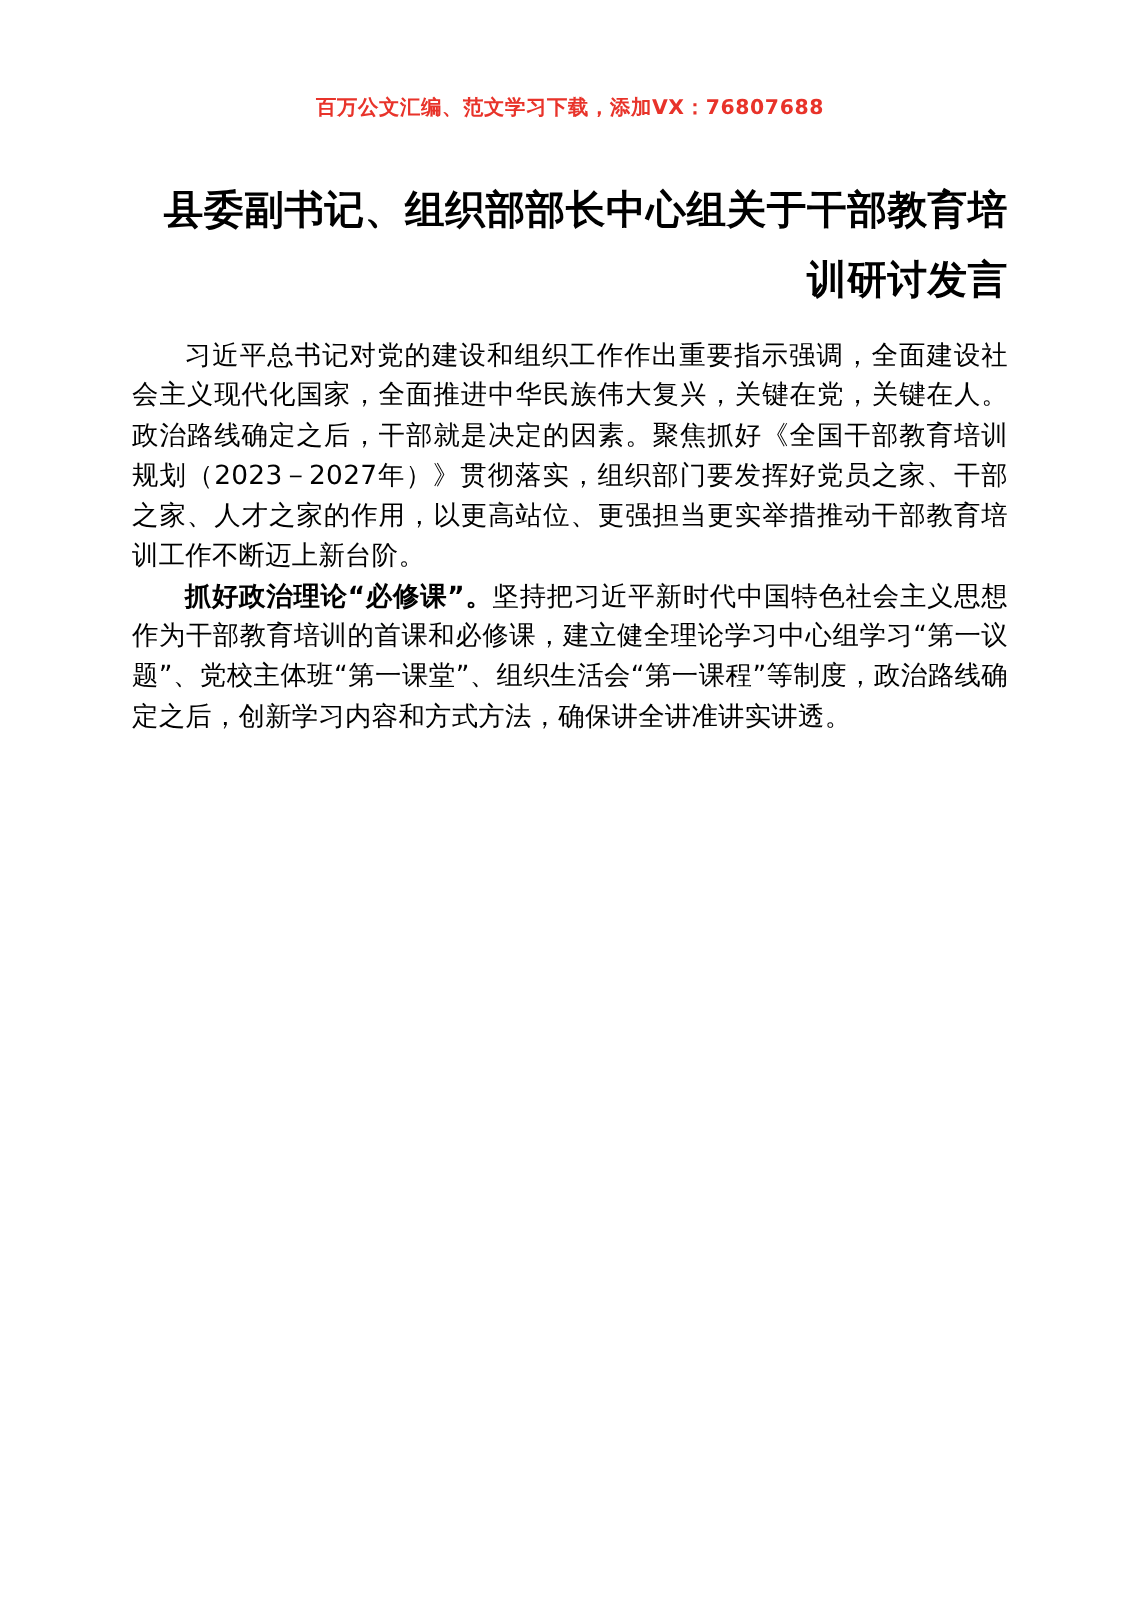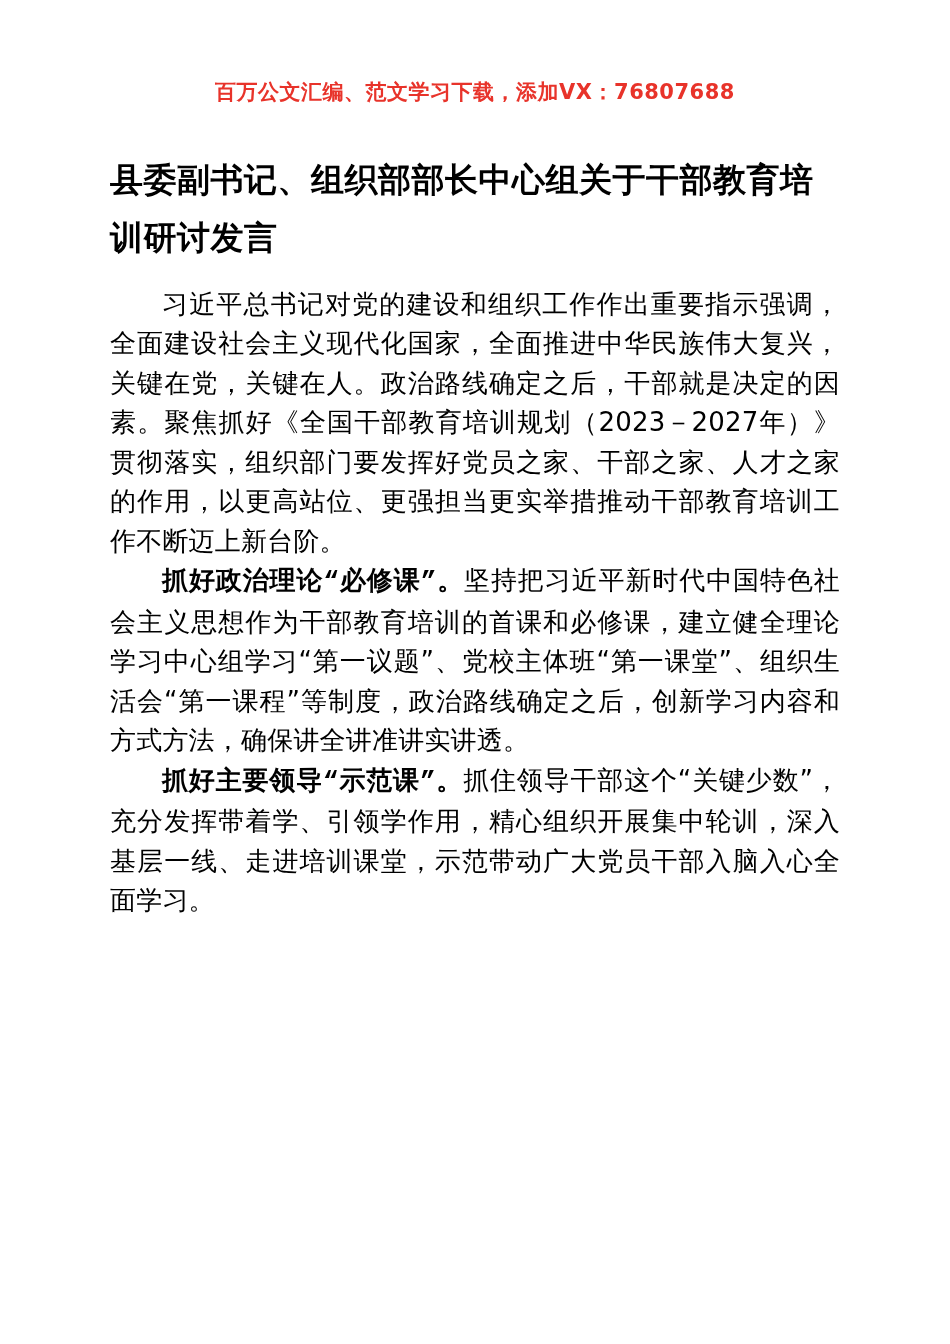--- a/index.html
+++ b/index.html
@@ -17,51 +17,50 @@
   .page {
     position: relative;
     width: 950px;
     height: 1344px;
     box-sizing: border-box;
     padding: 0 110px;
   }
   .watermark {
     text-align: center;
     color: #e8332a;
-    font-size: 21px;
+    font-size: 17px;
     font-weight: 700;
     letter-spacing: 0.5px;
     padding-top: 80px;
     line-height: 1.2;
     white-space: nowrap;
   }
   .doc-title {
-    text-align: left;
+    text-align: right;
     font-size: 33px;
     font-weight: 700;
     line-height: 1.75;
     letter-spacing: 0.5px;
     margin-top: 46px;
     margin-bottom: 18px;
     color: #000;
   }
   .body-text {
-    font-size: 26px;
+    font-size: 22px;
     line-height: 1.52;
     text-align: justify;
     text-justify: inter-ideograph;
     letter-spacing: 0.2px;
     margin: 0;
   }
   .indent {
     text-indent: 2em;
   }
   .bold-lead {
     font-weight: 700;
-    font-family: Liberation Mono, monospace;
   }
   .para {
     margin: 0;
   }
 </style>
 </head>
 <body>
 
 <div class="page">
 
@@ -71,16 +70,15 @@
 
   <div class="body-text">
 
     <p class="para indent">习近平总书记对党的建设和组织工作作出重要指示强调，全面建设社会主义现代化国家，全面推进中华民族伟大复兴，关键在党，关键在人。政治路线确定之后，干部就是决定的因素。聚焦抓好《全国干部教育培训规划（2023－2027年）》贯彻落实，组织部门要发挥好党员之家、干部之家、人才之家的作用，以更高站位、更强担当更实举措推动干部教育培训工作不断迈上新台阶。</p>
 
 
 
     <p class="para indent"><span class="bold-lead">抓好政治理论“必修课”。</span><span>坚持把习近平新时代中国特色社会主义思想作为干部教育培训的首课和必修课，建立健全理论学习中心组学习“第一议题”、党校主体班“第一课堂”、组织生活会“第一课程”等制度，政治路线确定之后，创新学习内容和方式方法，确保讲全讲准讲实讲透。</span></p>
 
 
-    <p class="para indent"><span class="bold-lead">抓好主要领导“示范课”。</span><span>抓住领导干部这个“关键少数”，充分发挥带着学、引领学作用，精心组织开展集中轮训，深入基层一线、走进培训课堂，示范带动广大党员干部入脑入心全面学习。</span></p>
 
   </div>
 </div>
 
 </body></html>

